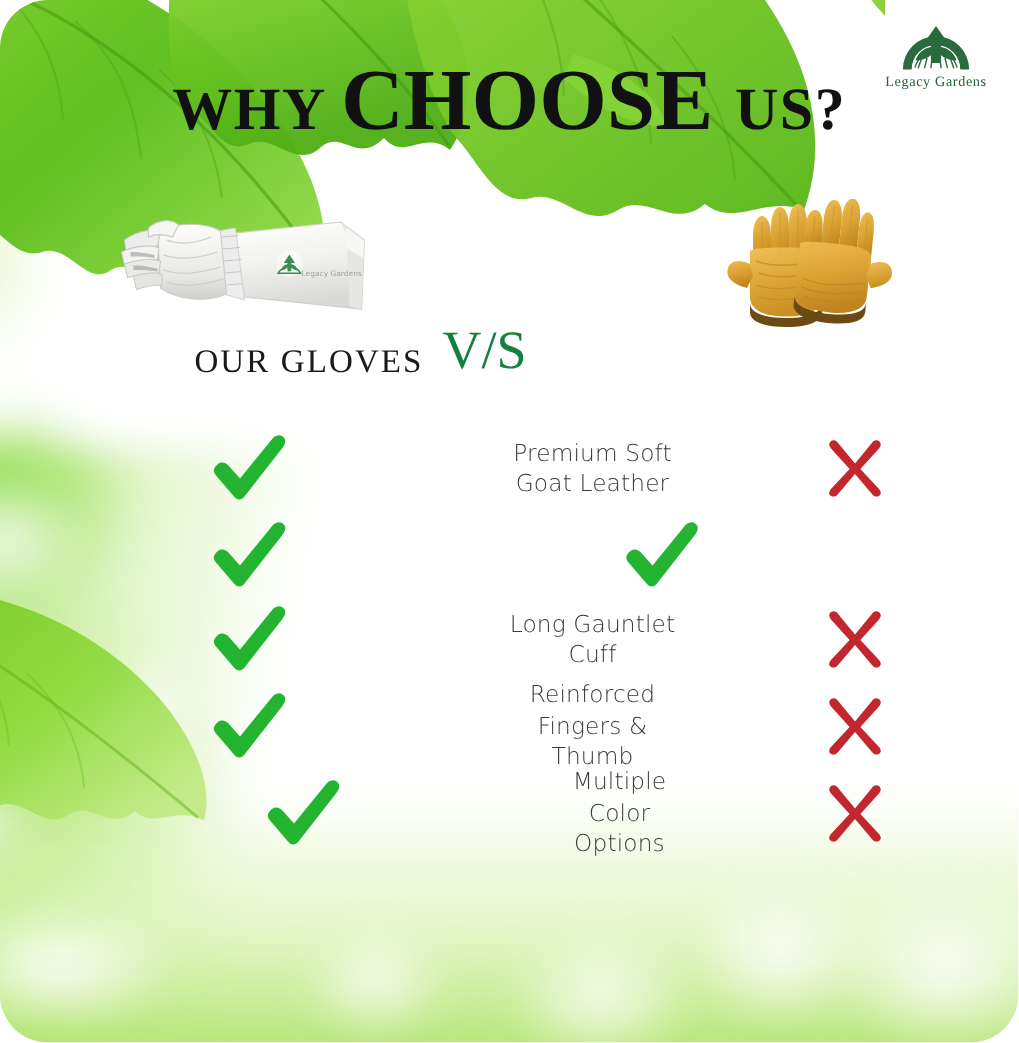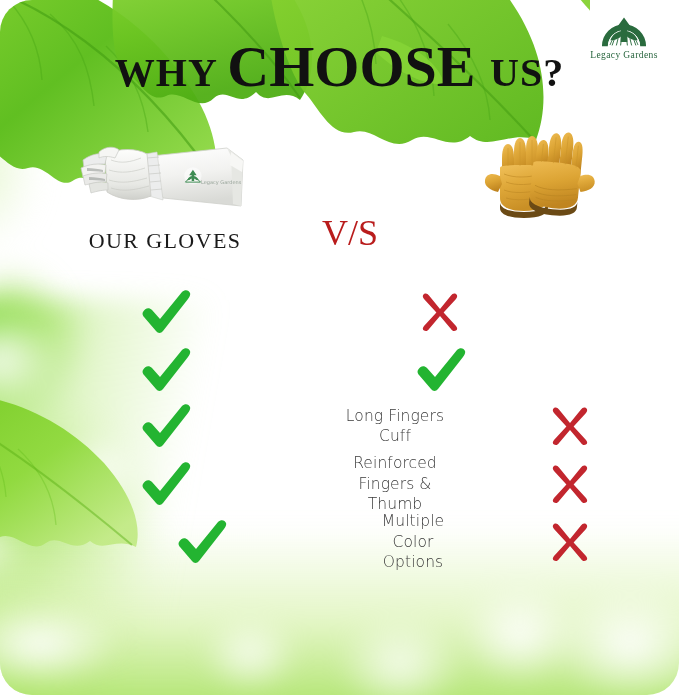--- a/index.html
+++ b/index.html
@@ -92,26 +92,27 @@
   #other-glove-img{ position: absolute; left: 480px; top: 132px; width: 118px; height: 92px; z-index: 5; }
 
   .col-label {
     position: absolute;
     font-family: "Liberation Serif", serif;
     font-size: 22px;
     color: #1a1a1a;
     letter-spacing: 1.4px;
     white-space: nowrap;
     z-index: 6;
+    margin-left: 41px;
   }
   #label-ours   { left: 0;   top: 228px; width: 330px; text-align: center; }
   #label-others { left: 440px; top: 228px; width: 200px; text-align: center; }
   #label-vs {
-    position: absolute; left: 295px; top: 212px; width: 110px; text-align: center;
-    font-family: "Liberation Serif", serif; font-size: 36px; color: #b91c1c; letter-spacing: 0; z-index: 6;
+    position: absolute; left: 295px; top: 212px; width: 110px; 
+    font-family: "Liberation Serif", serif; font-size: 36px; color: #15803d; letter-spacing: 0; z-index: 6;
   }
 
   
   #table { position: absolute; left: 0; top: 282px; width: 679px; z-index: 6; }
   .row { position: relative; display: flex; align-items: center; }
   .cell-mark {
     width: 330px; flex: none;
     display: flex; align-items: center; justify-content: center;
   }
   .cell-mark.right { width: 219px; }
@@ -369,20 +370,21 @@
   <div id="label-vs">V/S</div>
 
   <div id="table">
       <div class="row" style="height: 60px;">
         <div class="cell-mark">
 <svg class="mark-check" viewBox="0 0 52 44" xmlns="http://www.w3.org/2000/svg">
   <path d="M4 22 C6 18 10 17 13 20 L21 29 L43 2 C46 -1 50 0 51 3 C51.6 5 50.6 6.6 49 9
            L24 41 C22 43.6 19 43.6 17 41 L5 27 C3.4 25 3.2 23.4 4 22 Z" fill="#23b431"></path>
 </svg>
         </div>
+        <div class="cell-feature">Premium Soft Goat Leather</div>
         <div class="cell-mark right">
 <svg class="mark-cross" viewBox="0 0 40 40" xmlns="http://www.w3.org/2000/svg">
   <path d="M4 2 C6 1 7.6 1.6 9 3.6 L20 17 L31 3.6 C32.4 1.6 34 1 36 2 C37.6 3.4 37.6 5 36 7
            L23.6 20.6 L36 34 C37.6 36 37.6 37.6 36 38.6 C34 39.6 32.4 39 31 37
            L20 24 L9 37 C7.6 39 6 39.6 4 38.6 C2.4 37.6 2.4 36 4 34 L16.4 20.6
            L4 7 C2.4 5 2.4 3.4 4 2 Z" fill="#c2262e"></path>
 </svg>
         </div>
       </div>
       <div class="row" style="height: 56px;">
@@ -399,21 +401,21 @@
 </svg>
         </div>
       </div>
       <div class="row" style="height: 56px;">
         <div class="cell-mark">
 <svg class="mark-check" viewBox="0 0 52 44" xmlns="http://www.w3.org/2000/svg">
   <path d="M4 22 C6 18 10 17 13 20 L21 29 L43 2 C46 -1 50 0 51 3 C51.6 5 50.6 6.6 49 9
            L24 41 C22 43.6 19 43.6 17 41 L5 27 C3.4 25 3.2 23.4 4 22 Z" fill="#23b431"></path>
 </svg>
         </div>
-        <div class="cell-feature">Long Fingers Cuff</div>
+        <div class="cell-feature">Long Gauntlet Cuff</div>
         <div class="cell-mark right">
 <svg class="mark-cross" viewBox="0 0 40 40" xmlns="http://www.w3.org/2000/svg">
   <path d="M4 2 C6 1 7.6 1.6 9 3.6 L20 17 L31 3.6 C32.4 1.6 34 1 36 2 C37.6 3.4 37.6 5 36 7
            L23.6 20.6 L36 34 C37.6 36 37.6 37.6 36 38.6 C34 39.6 32.4 39 31 37
            L20 24 L9 37 C7.6 39 6 39.6 4 38.6 C2.4 37.6 2.4 36 4 34 L16.4 20.6
            L4 7 C2.4 5 2.4 3.4 4 2 Z" fill="#c2262e"></path>
 </svg>
         </div>
       </div>
       <div class="row" style="height: 60px;">

